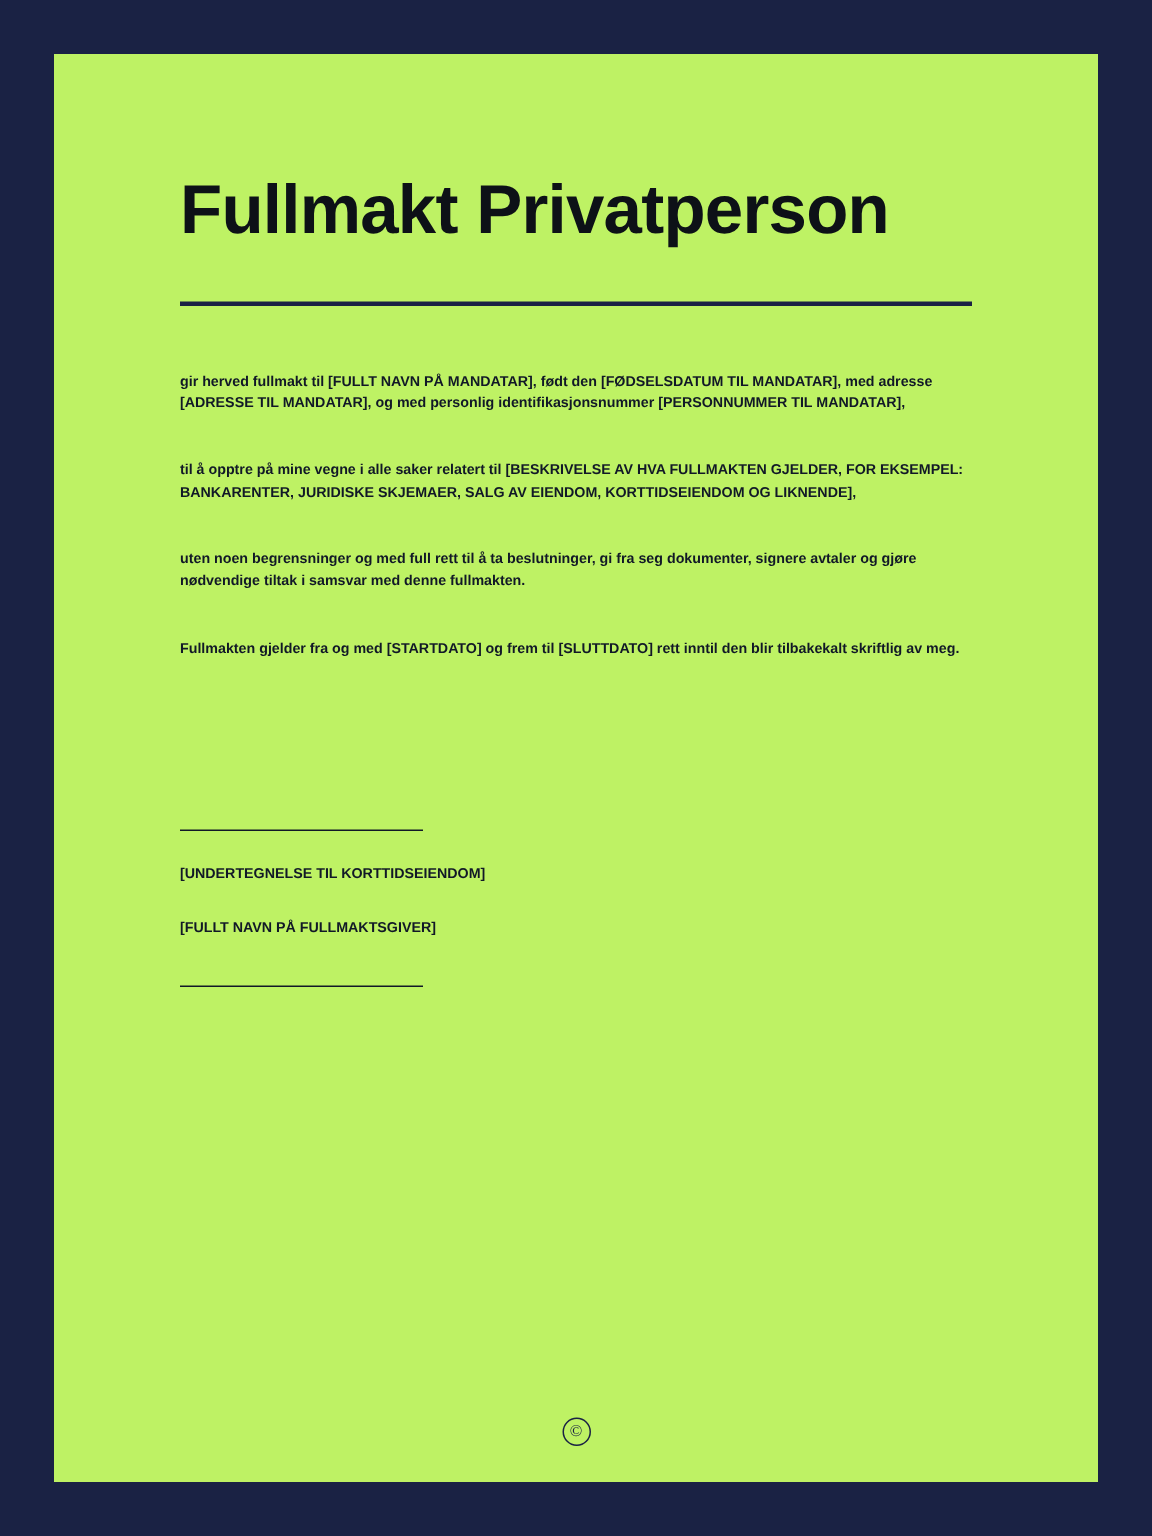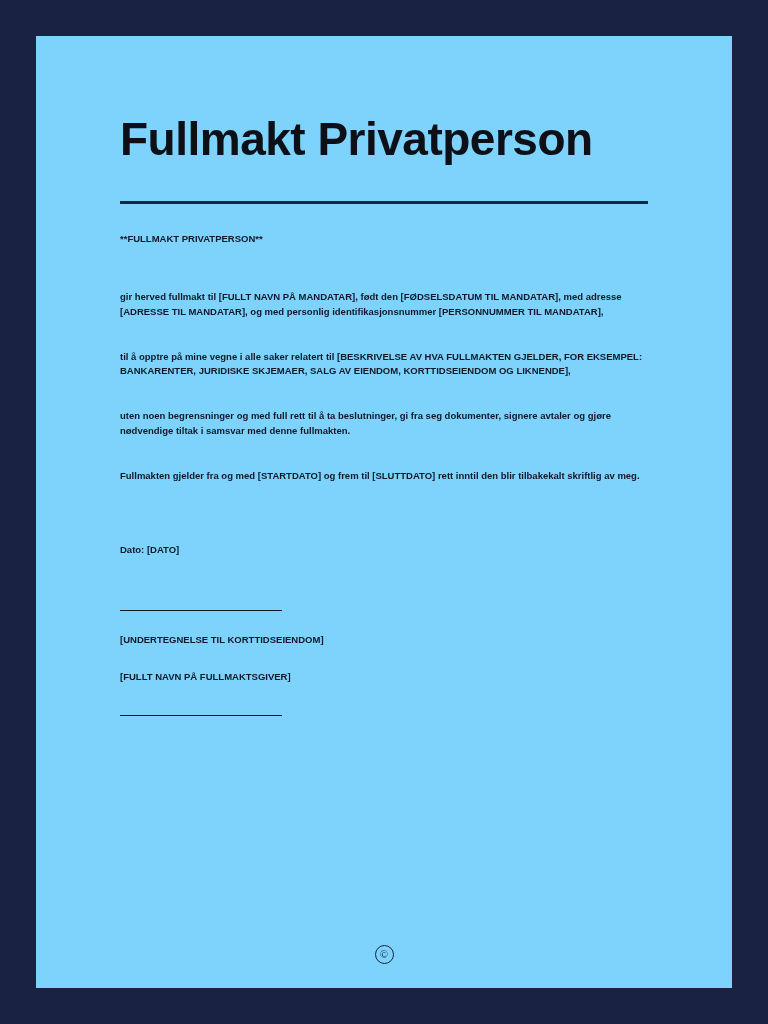--- a/index.html
+++ b/index.html
@@ -12,21 +12,21 @@
     background: #1a2244;
     font-family: "Liberation Sans", sans-serif;
     overflow: hidden;
   }
   .page {
     position: absolute;
     left: 36px;
     top: 36px;
     width: 696px;
     height: 952px;
-    background: #7dd3fc;
+    background: #bef264;
     box-sizing: border-box;
   }
   .doc-inner {
     padding: 0 84px;
     box-sizing: border-box;
     width: 100%;
   }
   .doc-title {
     font-size: 46px;
     font-weight: bold;
@@ -87,40 +87,38 @@
 
 <div class="page">
 
   <div class="doc-inner">
     <div class="doc-title">Fullmakt Privatperson</div>
     <hr class="title-rule">
   </div>
 
   <div class="body-wrap">
 
-    <p class="para first-para">**FULLMAKT PRIVATPERSON**</p>
 
     <div class="gap-md"></div>
 
     <div class="gap-xl"></div>
     <p class="para">gir herved fullmakt til [FULLT NAVN PÅ MANDATAR], født den [FØDSELSDATUM TIL MANDATAR], med adresse [ADRESSE TIL MANDATAR], og med personlig identifikasjonsnummer [PERSONNUMMER TIL MANDATAR],</p>
 
     <div class="gap-xl"></div>
     <p class="para">til å opptre på mine vegne i alle saker relatert til [BESKRIVELSE AV HVA FULLMAKTEN GJELDER, FOR EKSEMPEL: BANKARENTER, JURIDISKE SKJEMAER, SALG AV EIENDOM, KORTTIDSEIENDOM OG LIKNENDE],</p>
 
     <div class="gap-xl"></div>
     <p class="para">uten noen begrensninger og med full rett til å ta beslutninger, gi fra seg dokumenter, signere avtaler og gjøre nødvendige tiltak i samsvar med denne fullmakten.</p>
 
     <div class="gap-xl"></div>
     <p class="para">Fullmakten gjelder fra og med [STARTDATO] og frem til [SLUTTDATO] rett inntil den blir tilbakekalt skriftlig av meg.</p>
 
     <div class="gap-xl"></div>
 
     <div class="gap-xl"></div>
-    <p class="para">Dato: [DATO]</p>
 
     <div class="gap-lg"></div>
 
     <div class="gap-xl"></div>
     <div class="sigline"></div>
 
     <div class="gap-lg"></div>
     <p class="para">[UNDERTEGNELSE TIL KORTTIDSEIENDOM]</p>
 
     <div class="gap-lg"></div>

